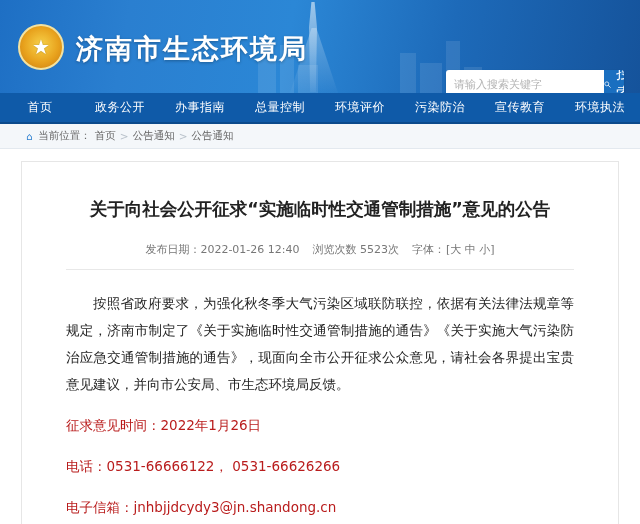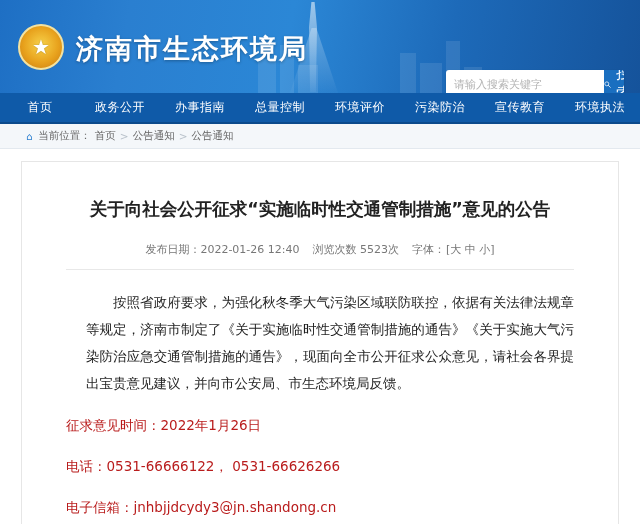--- a/index.html
+++ b/index.html
@@ -176,22 +176,21 @@
   .meta .fsize { display: flex; align-items: center; gap: 1px; }
   .meta .fsize .sizes { color: #777; }
 
   .body-text {
     margin-top: 20px;
     font-size: 13.5px;
     line-height: 2.0;
     color: #1f1f1f;
     text-align: justify;
     text-indent: 2em;
-    font-family: Liberation Mono, monospace;
-    margin-left: 20px;
+    font-family: Liberation Sans, sans-serif;
   }
   .line {
     margin-top: 14px;
     font-size: 13.5px;
     line-height: 2.0;
     color: #b91c1c;
     font-family: "DejaVu Sans", "Liberation Sans", sans-serif;
   }
 </style>
 </head>

